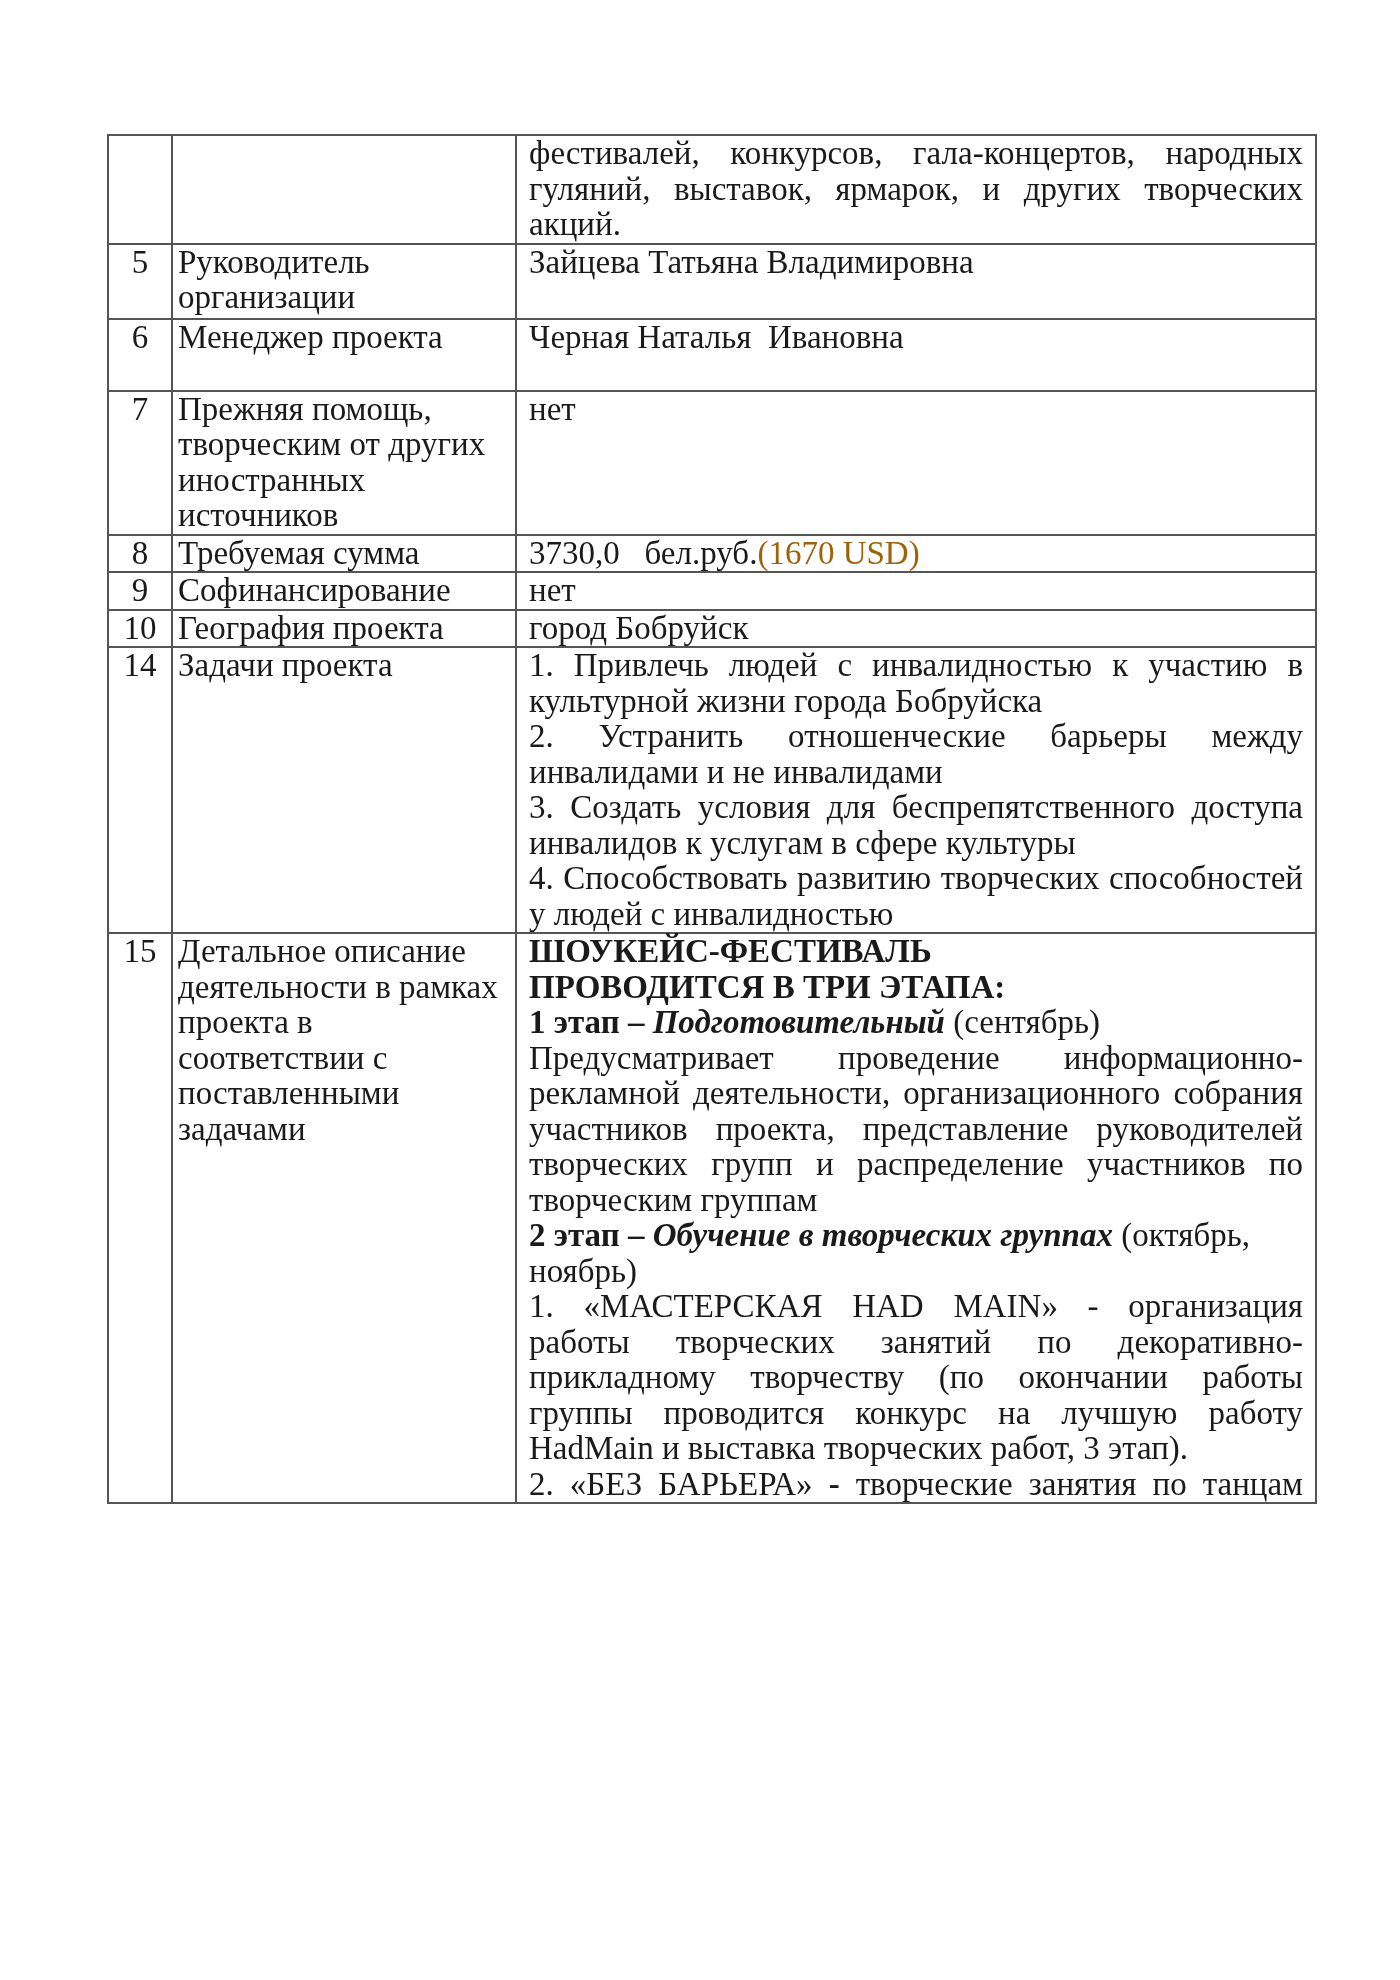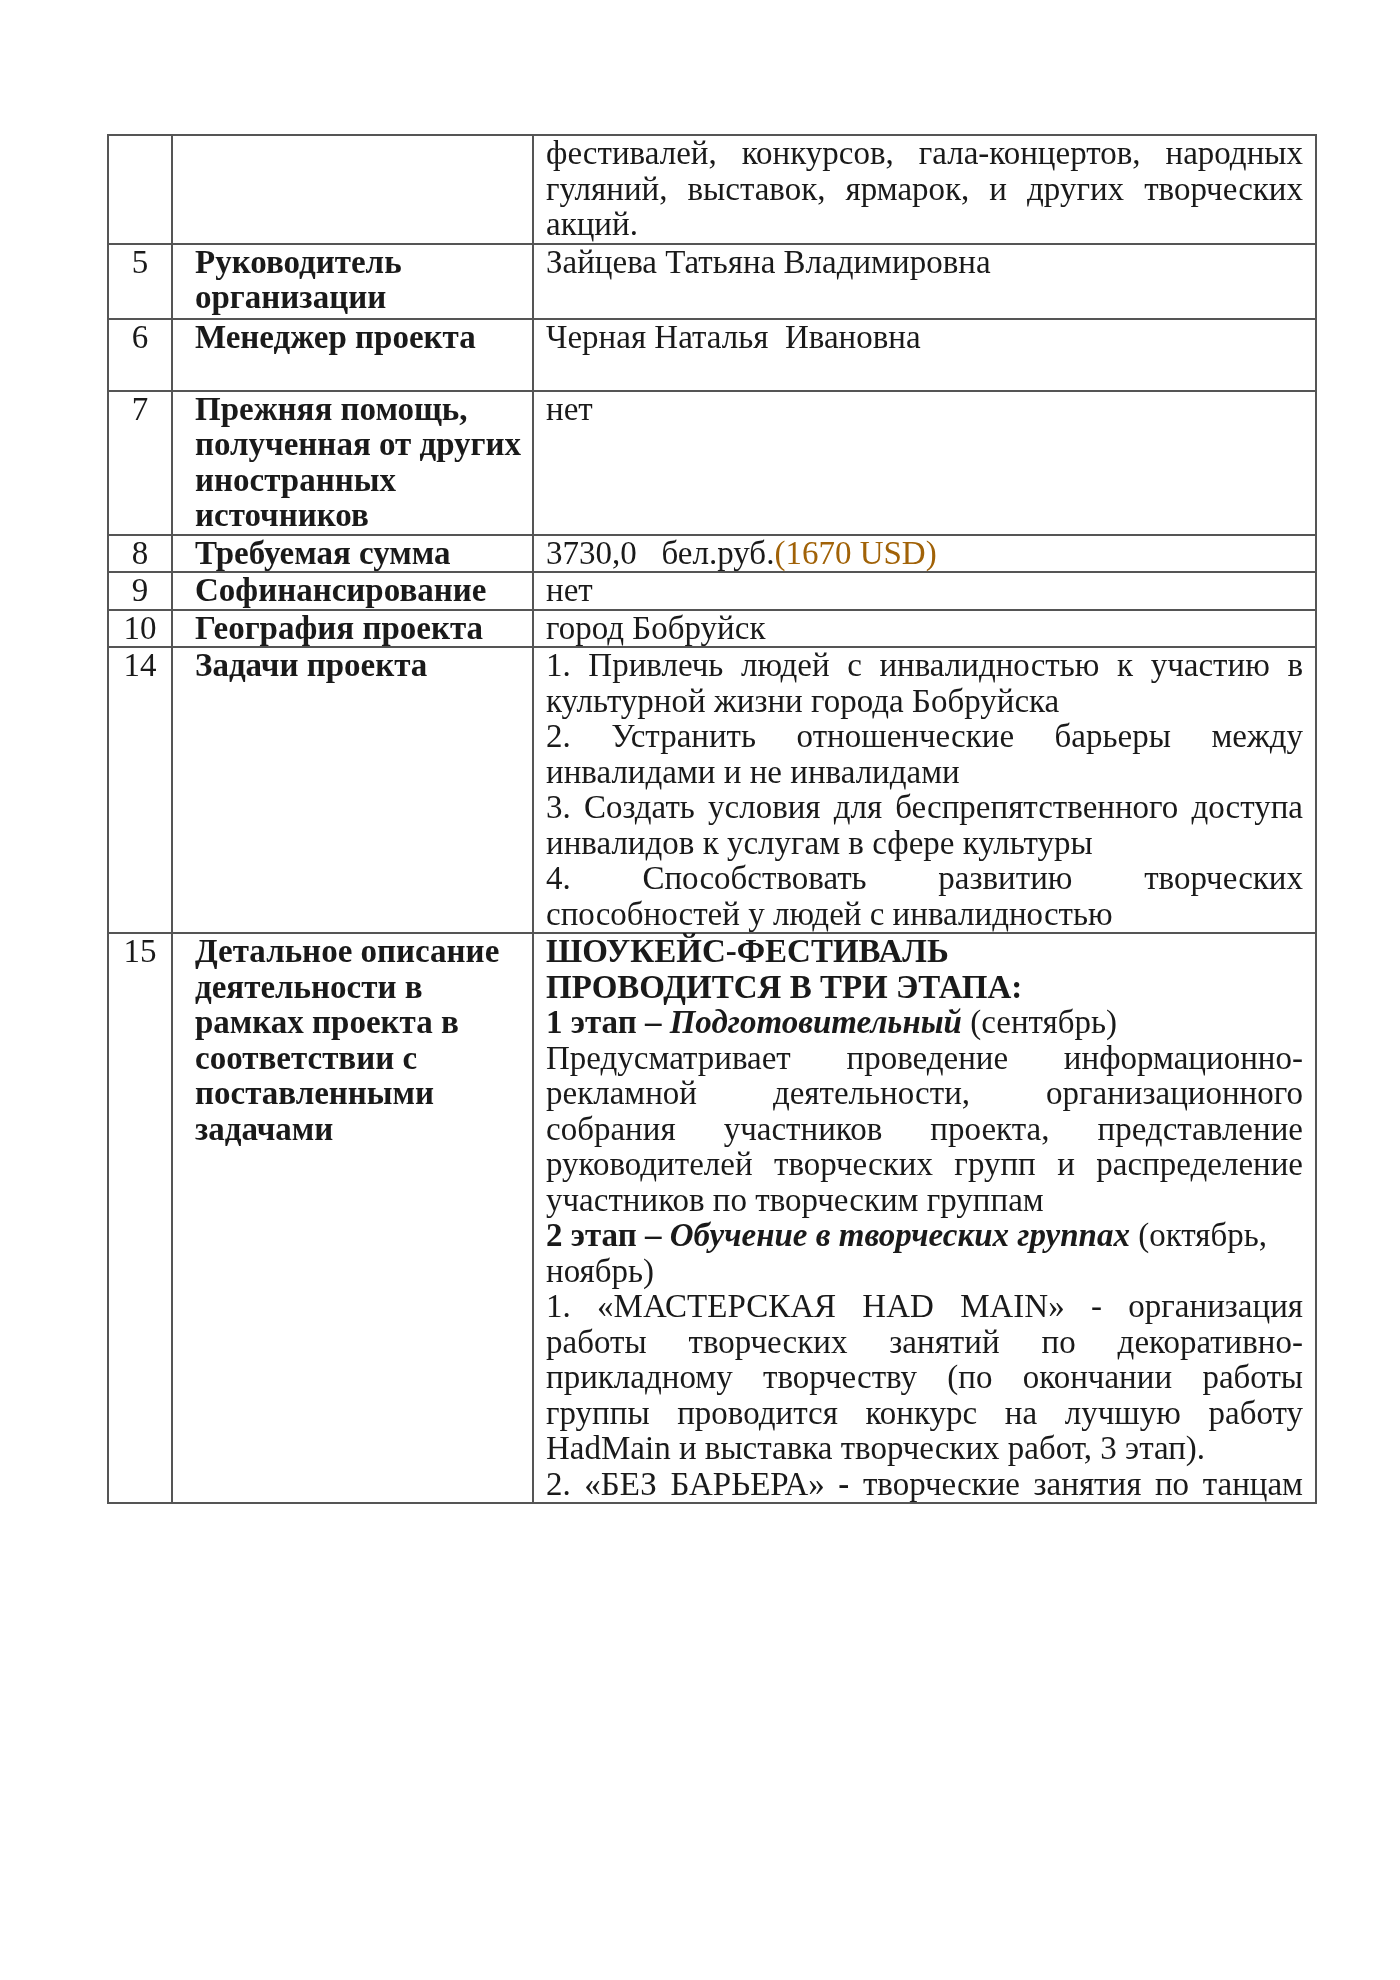--- a/index.html
+++ b/index.html
@@ -2,21 +2,21 @@
 <html><head>
   <meta charset="utf-8">
   <style>
     html, body { margin: 0; padding: 0; background: #ffffff; }
     body { width: 1400px; height: 1980px; position: relative; overflow: hidden;
            font-family: "Liberation Serif", "DejaVu Serif", serif; color: #1a1a1a; }
     .page { position: absolute; left: 107px; top: 134px; width: 1210px; }
     table { border-collapse: collapse; width: 1210px; table-layout: fixed; }
     td { border: 2px solid #555; vertical-align: top; padding: 0 10px; font-size: 33px; line-height: 35.5px; }
     td.num { width: 46px; text-align: center; padding: 0 8px 0 8px; }
-    td.label { width: 327px; font-weight: bold; padding-left: 22px; }
+    td.label { width: 327px; font-weight: normal; padding-left: 5px; }
     td.value { text-align: justify; padding-left: 12px; padding-right: 12px; }
     .just { text-align: justify; text-align-last: left; }
     .just-full { text-align: justify; text-align-last: justify; }
     .line { display: block; }
     .center { text-align: left; display: block; }
     .bold { font-weight: bold; }
     .ital-bold { font-weight: bold; font-style: italic; }
     .usd { color: #a16207; }
     tr.r-cont td { height: 71px; }
     tr.r5 td { height: 73px; }
@@ -52,21 +52,21 @@
     </tr>
 
     <tr class="r6">
       <td class="num">6</td>
       <td class="label">Менеджер проекта</td>
       <td class="value" style="white-space: pre;">Черная Наталья  Ивановна</td>
     </tr>
 
     <tr class="r7">
       <td class="num">7</td>
-      <td class="label">Прежняя помощь, полученная от других иностранных источников</td>
+      <td class="label">Прежняя помощь, творческим от других иностранных источников</td>
       <td class="value">нет</td>
     </tr>
 
     <tr class="r8">
       <td class="num">8</td>
       <td class="label">Требуемая сумма</td>
       <td class="value" style="white-space: pre;"><span>3730,0   бел.руб.</span><span class="usd">(1670 USD)</span></td>
     </tr>
 
     <tr class="r9">

